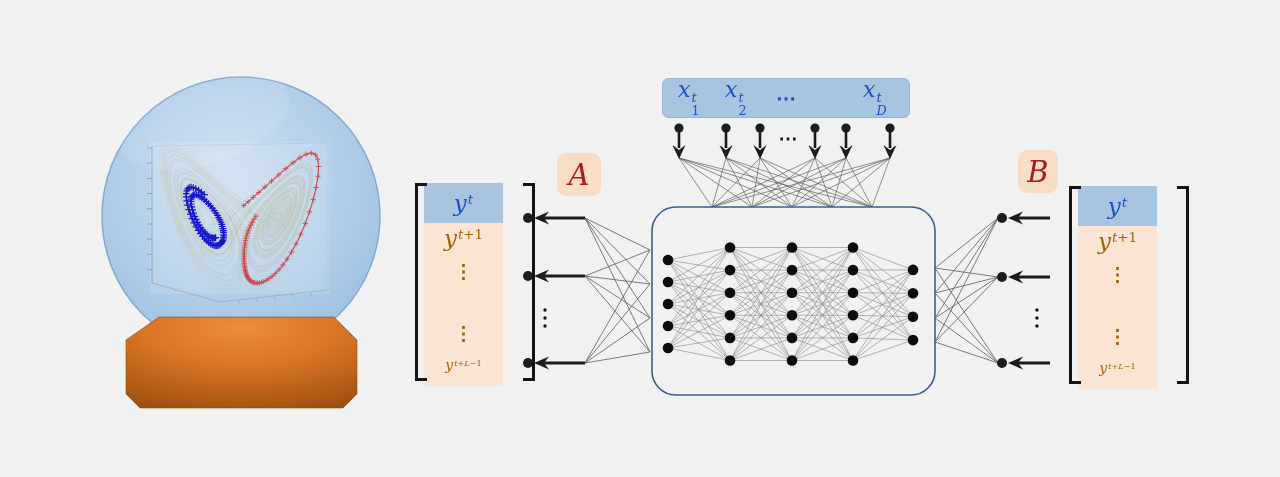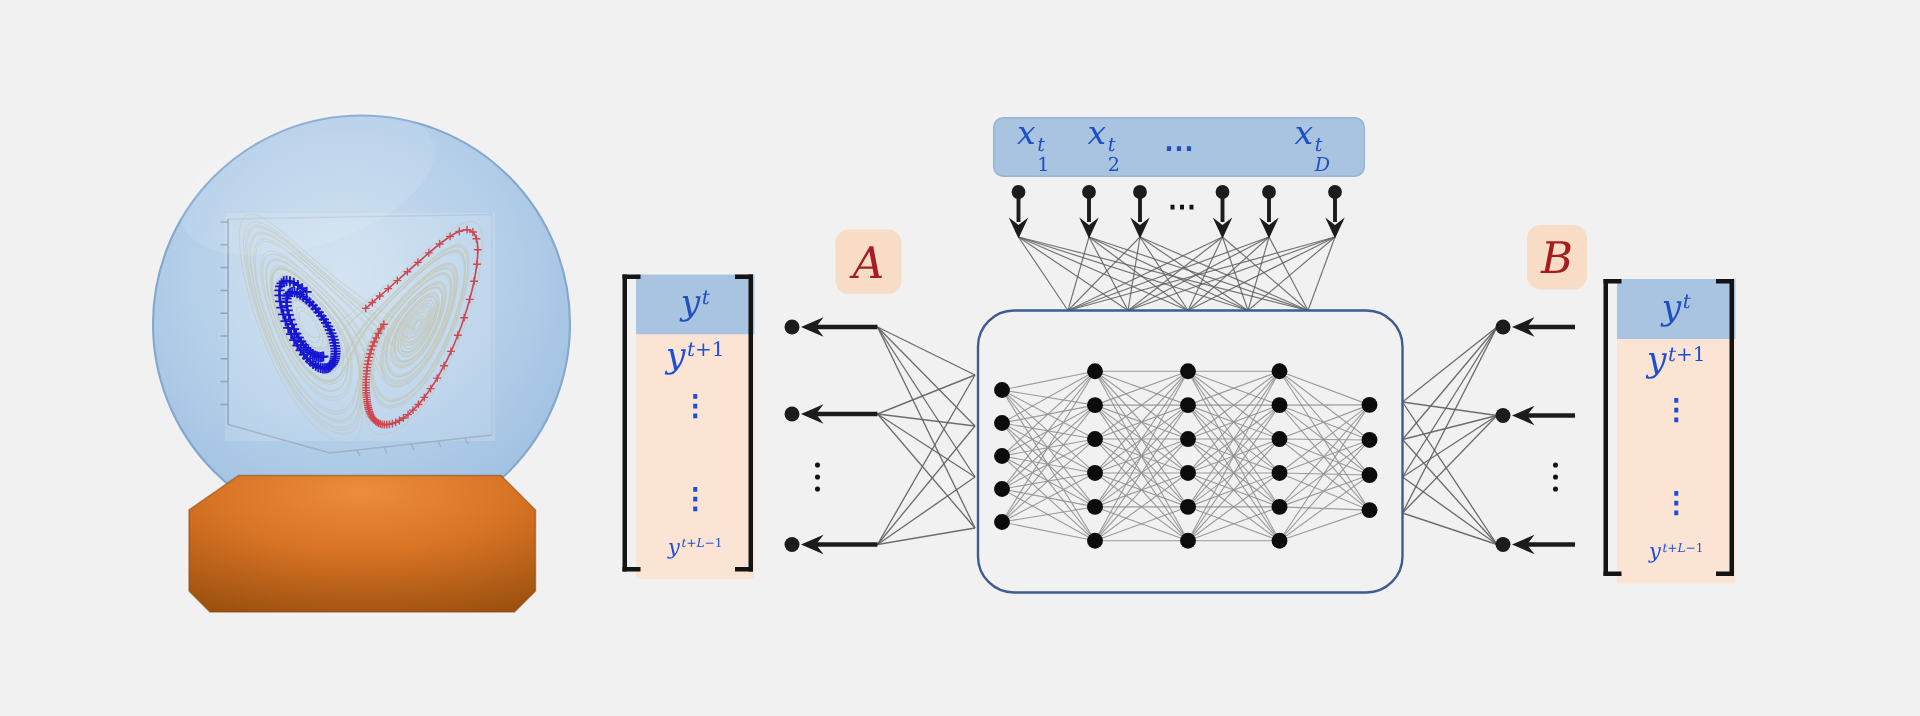--- a/index.html
+++ b/index.html
@@ -15,31 +15,31 @@
   #ic1{left:16px}#ic2{left:63px}#ic3{left:114px;font-weight:700;font-size:20px}#ic4{left:201px}
 
   
   .mb{font-style:italic;}
   .mstk{display:inline-flex;flex-direction:column;font-size:0.58em;line-height:0.98;
         vertical-align:-0.42em;margin-left:1px;text-align:left;}
   .mstk span{display:block;}
   .msup{font-size:0.58em;vertical-align:0.55em;margin-left:1px;}
 
   
-  .vec{position:absolute;width:87px;height:198px;z-index:2;}
+  .vec{position:absolute;width:120px;height:198px;z-index:2;}
   #vecA{left:415px;top:183px;}
   #vecB{left:1069px;top:186px;}
   .vbg{position:absolute;left:9px;top:0;width:79px;height:203px;}
   .sblue{height:40px;background:#a9c4e0;}
   .speach{height:163px;background:#fbe4d3;}
   .brk{position:absolute;top:0;height:192px;width:9px;border-top:3px solid #141414;border-bottom:3px solid #141414;}
   .bl{left:0;border-left:3px solid #141414;}
   .br{right:0;border-right:3px solid #141414;}
   .vcell{position:absolute;left:9px;width:79px;text-align:center;transform:translateY(-50%);
-         font-size:23px;color:#1d4ed8;line-height:1;}
+         font-size:23px;color:#a16207;line-height:1;}
   .vcell.first{color:#1f4fc0;}
   .vc1{top:20px}.vc2{top:55px}.vc3{top:88px}.vc4{top:150px}.vc5{top:182px;font-size:14px}
   .mdots{font-size:19px;font-weight:700;letter-spacing:0;}
 
   
   .badge{position:absolute;background:#f8dcc5;border-radius:9px;color:#a51d21;font-style:italic;
          font-size:29px;display:flex;align-items:center;justify-content:center;z-index:2;}
   #badgeA{left:557px;top:153px;width:44px;height:43px;}
   #badgeB{left:1018px;top:150px;width:40px;height:43px;}
 

